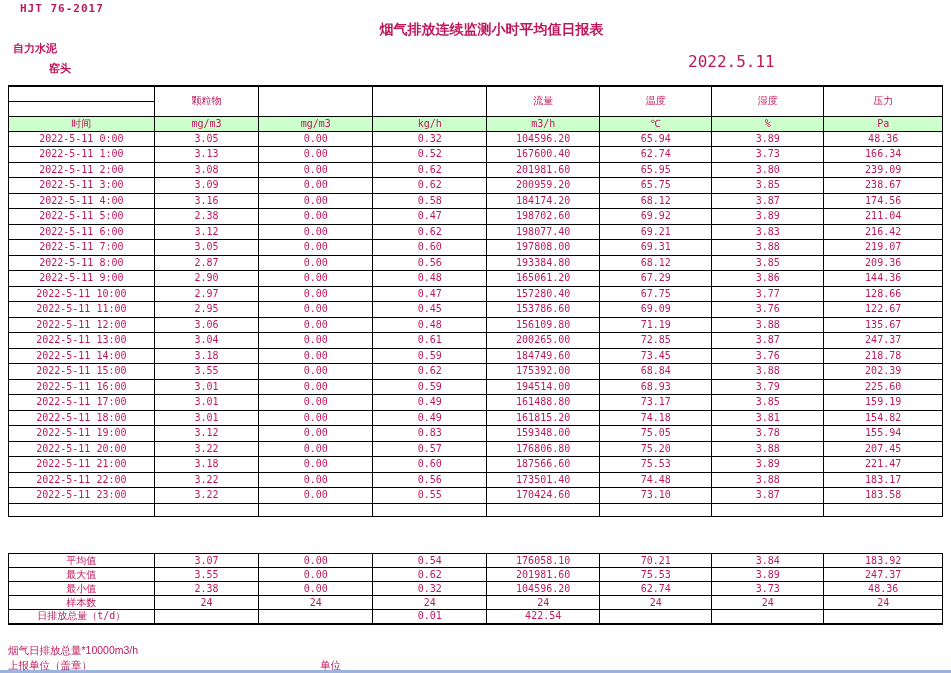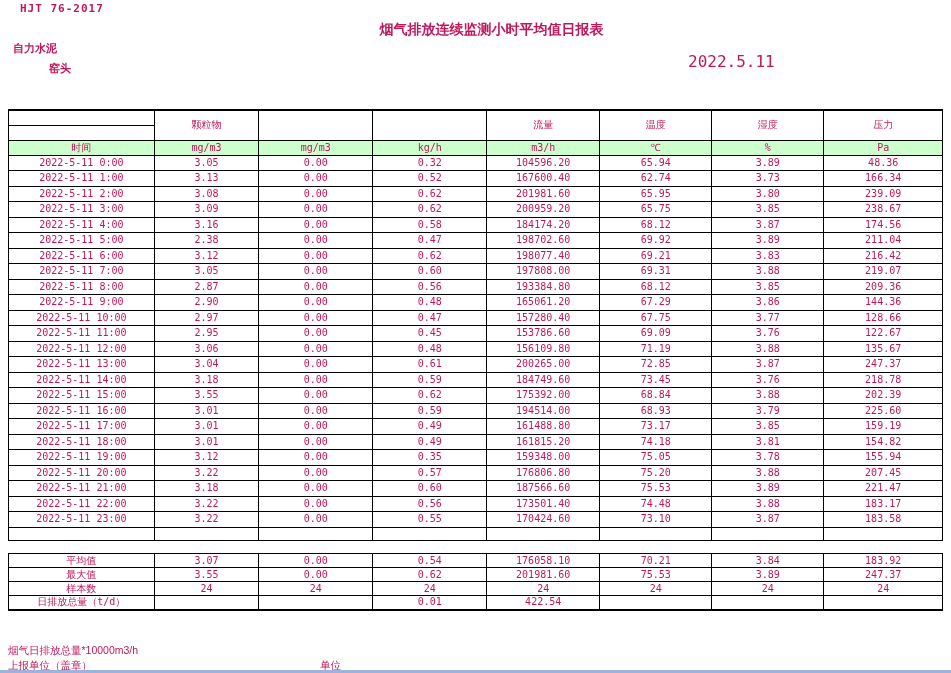--- a/index.html
+++ b/index.html
@@ -37,21 +37,21 @@
   }
   .date {
     position: absolute; left: 688px; top: 52px;
     font-family: "DejaVu Sans Mono", "Liberation Mono", monospace;
     font-size: 16px;
   }
   table {
     position: absolute; left: 8px; width: 935px;
     border-collapse: collapse; table-layout: fixed;
   }
-  table.main { top: 85px; border-top: 2px solid var(--border); margin-top: 24px; }
+  table.main { top: 85px; border-top: 2px solid var(--border); }
   table.summary { top: 553px; border-bottom: 2px solid var(--border); }
   td {
     border: 1px solid var(--border);
     text-align: center; vertical-align: middle;
     font-family: "DejaVu Sans Mono", "Liberation Mono", monospace;
     font-size: 10px; line-height: 1;
     height: 15.5px; padding: 0;
     overflow: hidden; white-space: nowrap;
   }
   tr.head-row td { height: 15px; font-size: 10px; }
@@ -307,21 +307,21 @@
           <td>0.49</td>
           <td>161815.20</td>
           <td>74.18</td>
           <td>3.81</td>
           <td>154.82</td>
         </tr>
         <tr>
           <td>2022-5-11 19:00</td>
           <td>3.12</td>
           <td>0.00</td>
-          <td>0.35</td>
+          <td>0.83</td>
           <td>159348.00</td>
           <td>75.05</td>
           <td>3.78</td>
           <td>155.94</td>
         </tr>
         <tr>
           <td>2022-5-11 20:00</td>
           <td>3.22</td>
           <td>0.00</td>
           <td>0.57</td>
@@ -399,20 +399,30 @@
           <td>最大值</td>
           <td>3.55</td>
           <td>0.00</td>
           <td>0.62</td>
           <td>201981.60</td>
           <td>75.53</td>
           <td>3.89</td>
           <td>247.37</td>
         </tr>
         <tr>
+          <td>最小值</td>
+          <td>2.38</td>
+          <td>0.00</td>
+          <td>0.32</td>
+          <td>104596.20</td>
+          <td>62.74</td>
+          <td>3.73</td>
+          <td>48.36</td>
+        </tr>
+        <tr>
           <td>样本数</td>
           <td>24</td>
           <td>24</td>
           <td>24</td>
           <td>24</td>
           <td>24</td>
           <td>24</td>
           <td>24</td>
         </tr>
         <tr>

